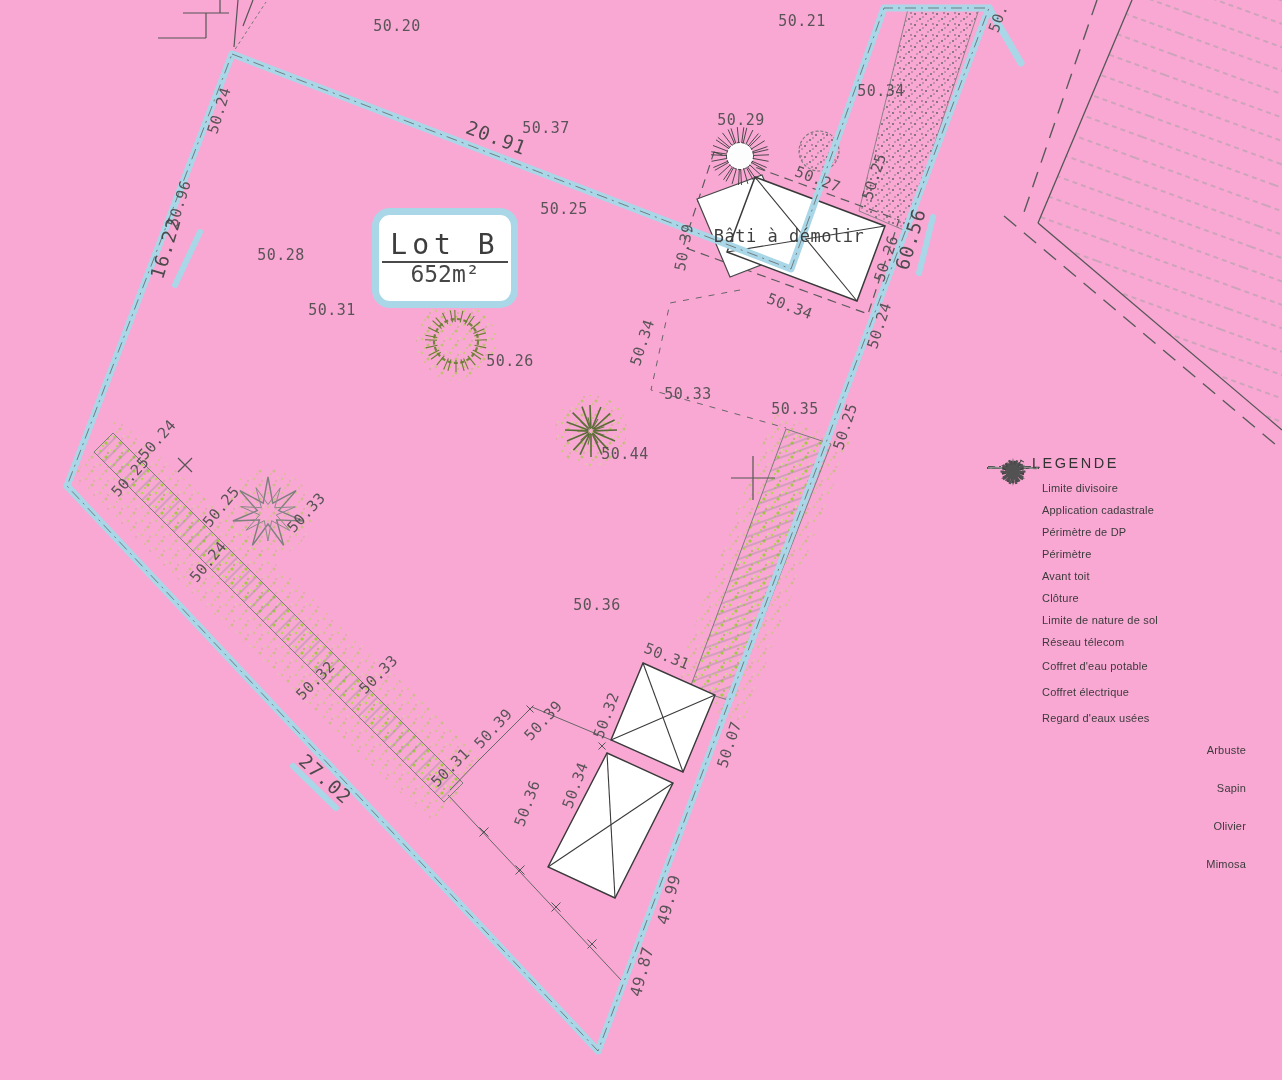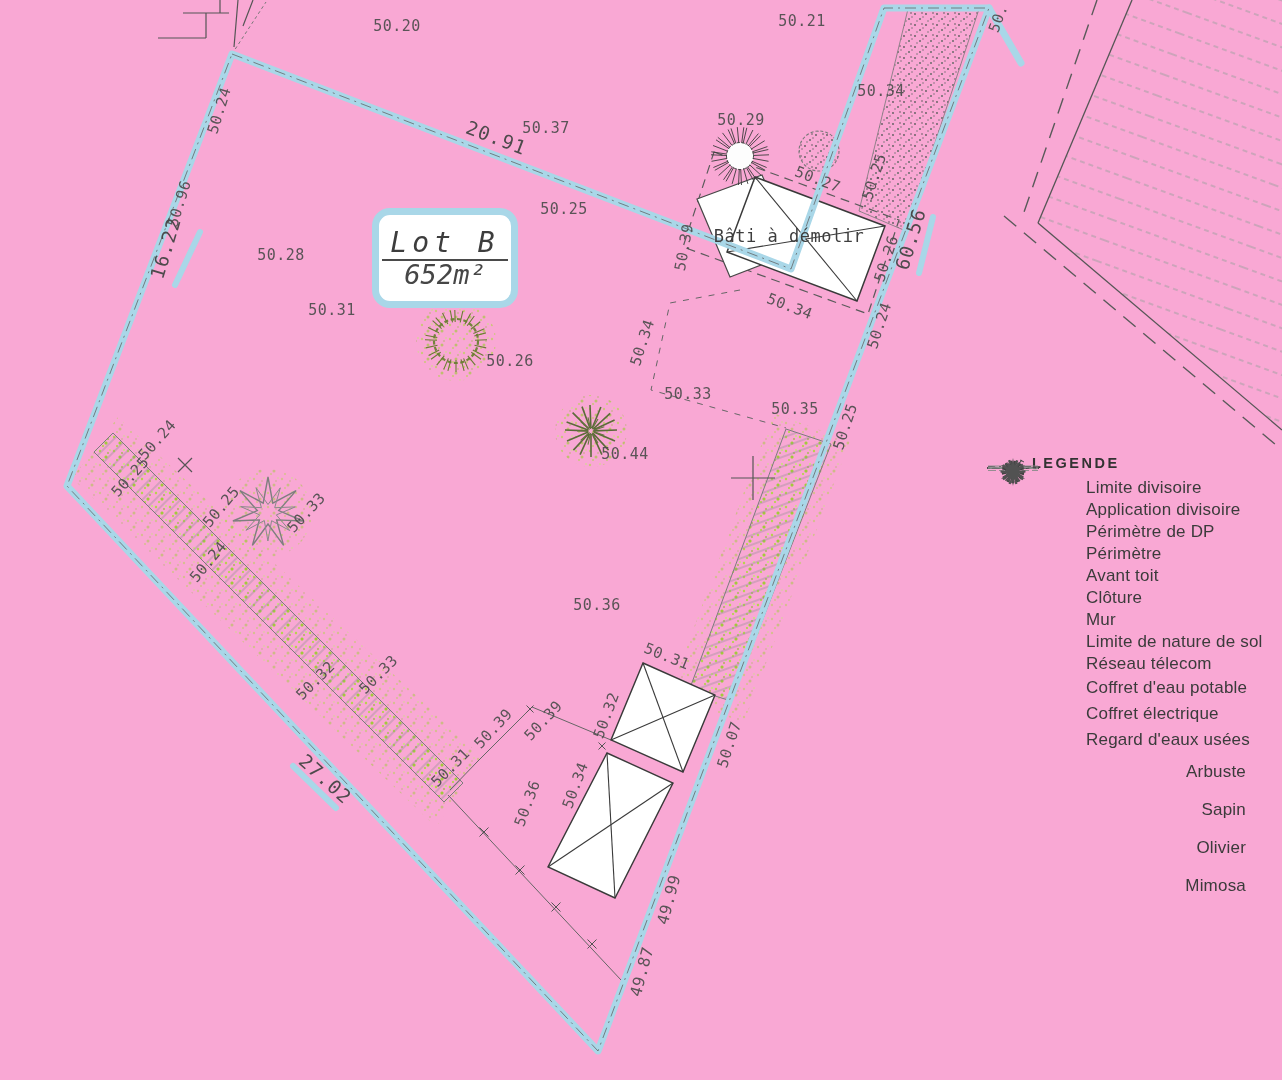--- a/index.html
+++ b/index.html
@@ -7,34 +7,34 @@
          font-family:"Liberation Sans", sans-serif;}
   .stage svg{position:absolute;left:0;top:0;}
   
   text.elev{font-family:"DejaVu Sans Mono", monospace;fill:#4d4d4d;text-anchor:middle;
             letter-spacing:.5px;opacity:.92;}
   text.elev.dim{fill:#454545;letter-spacing:1.2px;opacity:.95;}
   text.bati{font-family:"DejaVu Sans Mono", monospace;fill:#3e3e3e;text-anchor:middle;letter-spacing:.5px;}
   
   .lot-box{position:absolute;left:372px;top:208px;width:132px;height:86px;background:#fff;
            border:7px solid #a9d7e8;border-radius:18px;display:flex;flex-direction:column;
-           align-items:center;justify-content:center;z-index:5;font-style:italic;}
+           align-items:center;justify-content:center;z-index:5;}
   .lot-title{font-family:"DejaVu Sans Mono", monospace;font-size:28px;color:#3d3d3d;
              letter-spacing:5px;border-bottom:2px solid #4a4a4a;padding:0 8px 2px 8px;line-height:1;}
-  .lot-area{font-family:"DejaVu Sans Mono", monospace;font-size:27px;color:#464646;margin-top:0;line-height:1;}
+  .lot-area{font-family:"DejaVu Sans Mono", monospace;font-size:23px;color:#464646;margin-top:0;line-height:1;}
   
   .legend{position:absolute;left:986px;top:455px;width:260px;z-index:6;}
-  .legend-title{font-size:14.5px;color:#333;letter-spacing:2.5px;padding-left:46px;margin-bottom:6px;font-weight:bold;}
+  .legend-title{font-size:14.5px;color:#333;letter-spacing:2.5px;padding-left:46px;margin-bottom:6px;}
   .legend-row{display:flex;align-items:center;height:22px;}
   .legend-row.util{height:26px;}
   .legend-row.tree{height:38px;justify-content:flex-end;}
   .lic-wrap{width:56px;flex:none;display:flex;align-items:center;}
   .lic{width:54px;height:26px;display:block;}
   .lic.tree{height:34px;}
-  .legend-label{font-size:17px;color:#3b3b3b;letter-spacing:.2px;white-space:nowrap;margin-left:44px;}
+  .legend-label{font-size:11px;color:#3b3b3b;letter-spacing:.2px;white-space:nowrap;}
 </style>
 </head>
 <body>
 
 <div class="stage">
 
 <svg width="1282" height="1080" viewBox="0 0 1282 1080">
   <defs>
     <pattern id="gstip" width="14" height="14" patternUnits="userSpaceOnUse">
       <circle cx="2" cy="3" r="1.2" fill="#b6d24f"></circle>
@@ -218,21 +218,21 @@
             </svg>
           </span>
           <span class="legend-label">Limite divisoire</span>
         </div>
         <div class="legend-row">
           <span class="lic-wrap">
             <svg class="lic" viewBox="0 0 54 26">
               <line x1="3" y1="13" x2="53" y2="13" stroke="#8a8a8a" stroke-width="1.2" stroke-dasharray="3 10"></line>
             </svg>
           </span>
-          <span class="legend-label">Application divisoire</span>
+          <span class="legend-label">Application cadastrale</span>
         </div>
         <div class="legend-row">
           <span class="lic-wrap">
             <svg class="lic" viewBox="0 0 54 26">
               <g fill="#555">
                 <rect x="2" y="11" width="7" height="3"></rect>
                 <rect x="13" y="11" width="2" height="3"></rect>
                 <rect x="19" y="11" width="8" height="3"></rect>
                 <rect x="31" y="11" width="2" height="3"></rect>
                 <rect x="37" y="11" width="8" height="3"></rect>
@@ -261,29 +261,20 @@
           <span class="lic-wrap">
             <svg class="lic" viewBox="0 0 54 26">
               <path d="M2 13q7 -2 14 0t14 0t14 0t8 0" fill="none" stroke="#9a9a9a" stroke-width="0.9"></path>
             </svg>
           </span>
           <span class="legend-label">Clôture</span>
         </div>
         <div class="legend-row">
           <span class="lic-wrap">
             <svg class="lic" viewBox="0 0 54 26">
-              <line x1="2" y1="11" x2="52" y2="11" stroke="#8a8a8a" stroke-width="0.9"></line>
-              <line x1="2" y1="15.5" x2="52" y2="15.5" stroke="#8a8a8a" stroke-width="0.9" stroke-dasharray="8 3"></line>
-            </svg>
-          </span>
-          <span class="legend-label">Mur</span>
-        </div>
-        <div class="legend-row">
-          <span class="lic-wrap">
-            <svg class="lic" viewBox="0 0 54 26">
               <line x1="4" y1="13" x2="52" y2="13" stroke="#8f8f8f" stroke-width="1.1" stroke-dasharray="2 8"></line>
             </svg>
           </span>
           <span class="legend-label">Limite de nature de sol</span>
         </div>
         <div class="legend-row">
           <span class="lic-wrap">
             <svg class="lic" viewBox="0 0 54 26">
               <line x1="2" y1="13" x2="52" y2="13" stroke="#9a9a9a" stroke-width="0.9" stroke-dasharray="14 3 4 3"></line>
             </svg>

